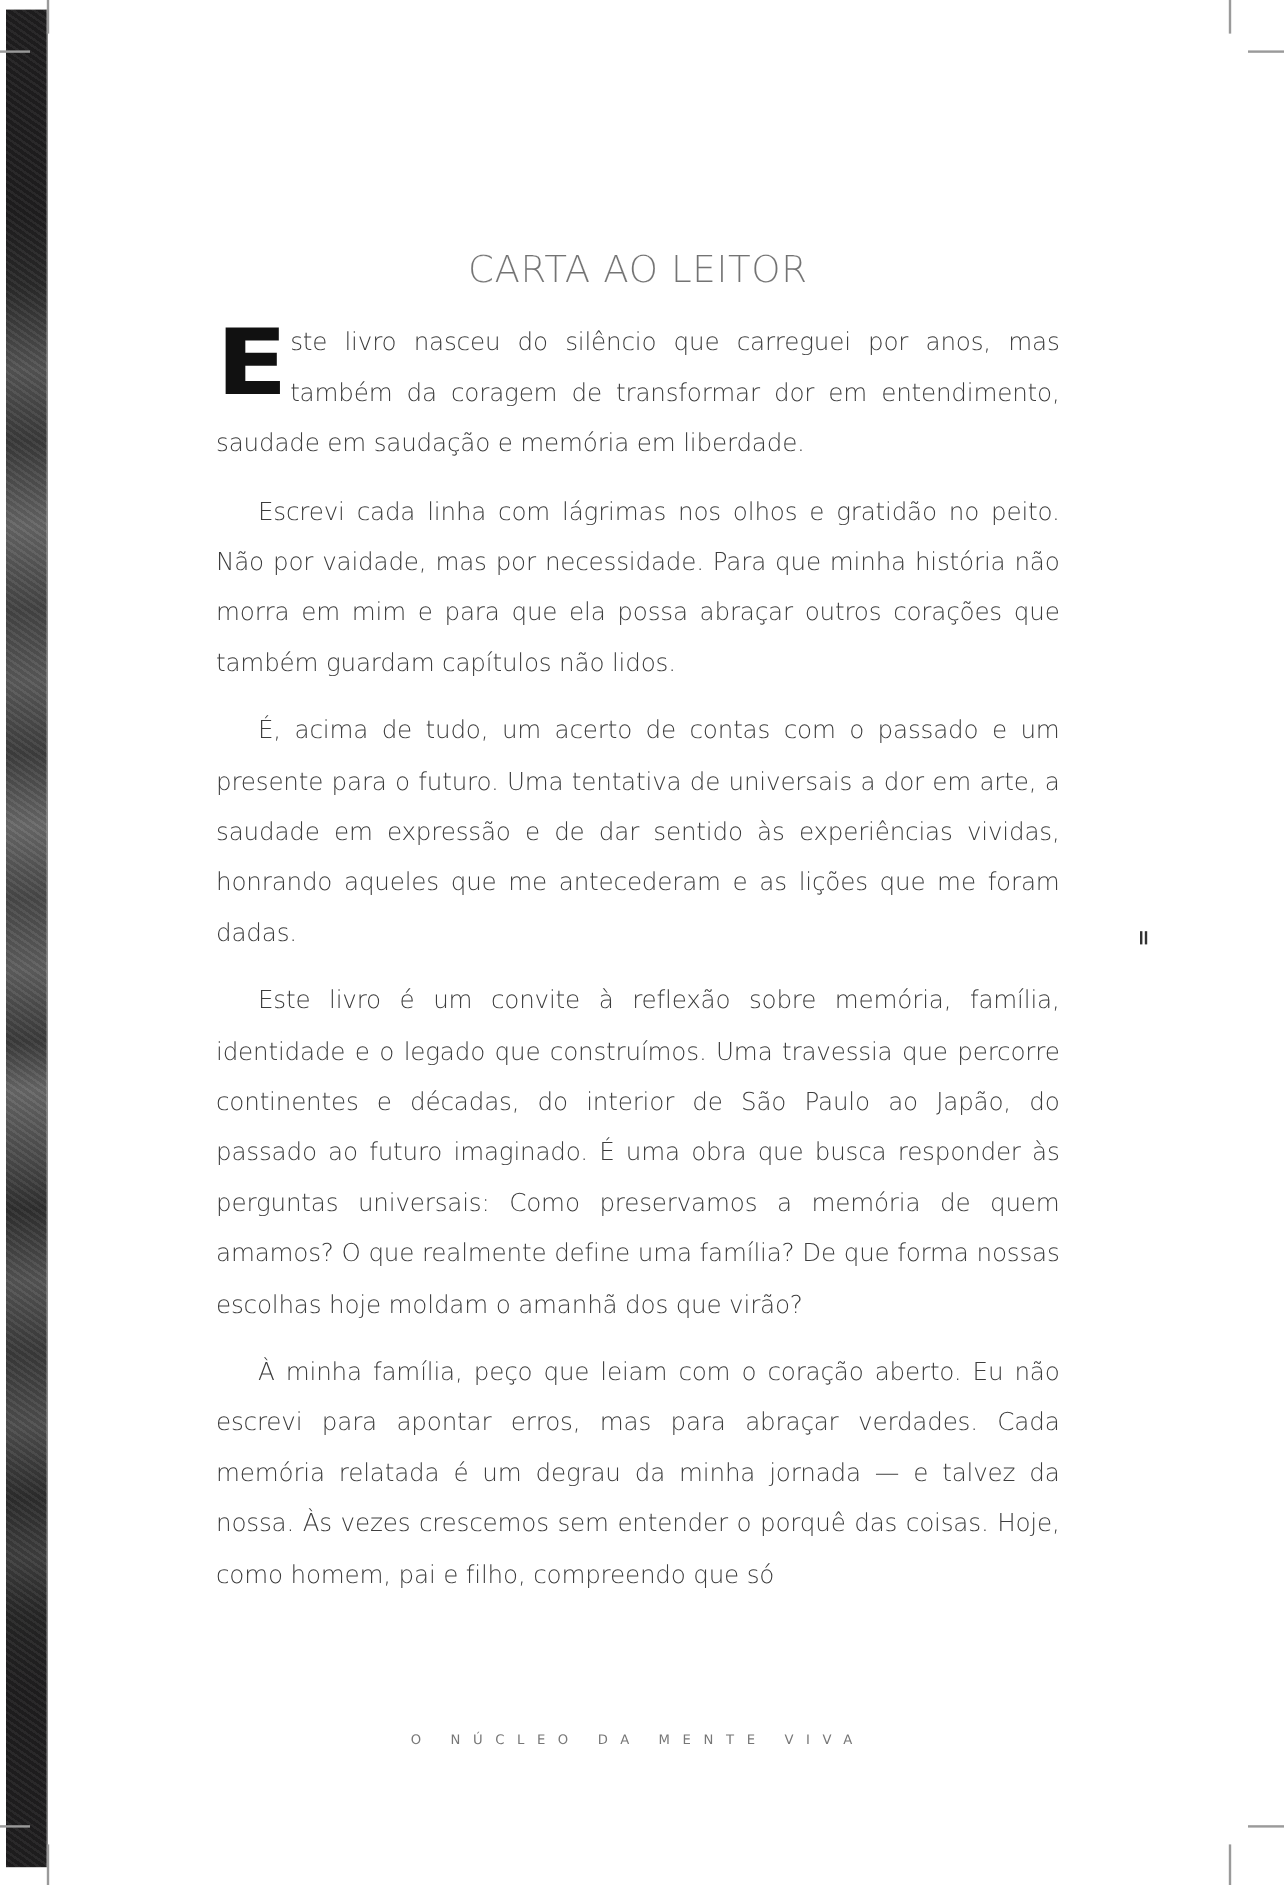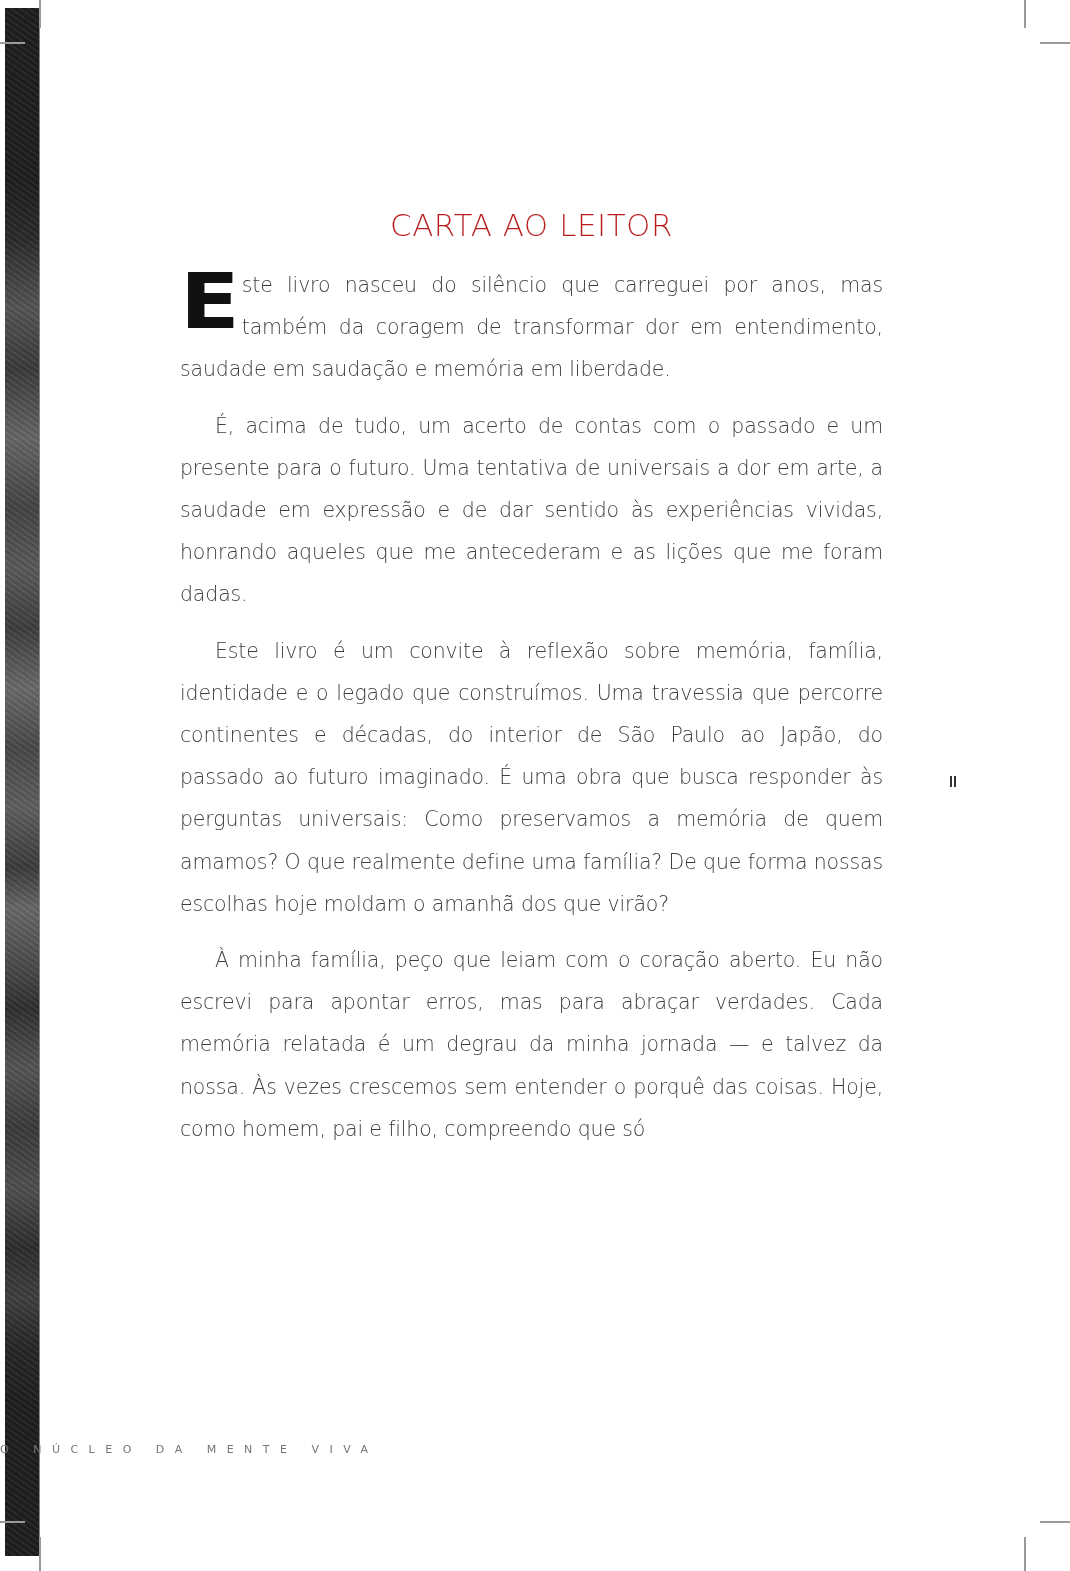--- a/index.html
+++ b/index.html
@@ -21,21 +21,21 @@
       border-right: 1px solid #888;
     }
     .spine::after {
       content: ""; position: absolute; inset: 0;
       background: repeating-linear-gradient(35deg, rgba(255,255,255,0.05) 0 2px, rgba(0,0,0,0.06) 2px 5px);
     }
     .crop { position: absolute; background: #9a9a9a; }
     .page-title {
       position: absolute; left: 0; width: 1063px; top: 186px;
       text-align: center; font-size: 31px; font-weight: 200;
-      letter-spacing: 0.5px; color: #b91c1c;
+      letter-spacing: 0.5px; color: #737373;
       font-family: "DejaVu Sans", sans-serif;
       -webkit-text-stroke: 0.1px #fff;
     }
     .body-text {
       position: absolute; left: 180px; top: 264px; width: 703px;
       font-size: 20.5px; line-height: 42.2px; color: #3d3d3d;
       text-align: justify; hyphens: manual;
       font-family: "DejaVu Sans", sans-serif; font-weight: 300;
       letter-spacing: -0.15px;
     }
@@ -47,21 +47,21 @@
       transform: scaleX(1.15); transform-origin: left;
       padding-right: 6px;
     }
     .margin-mark {
       position: absolute; left: 950px; top: 776px; width: 6px; height: 11px;
       display: flex; gap: 2px;
     }
     .margin-mark span { width: 2px; height: 11px; background: #333; }
     .footer {
       position: absolute; left: 0; width: 1063px; top: 1443px;
-      text-align: left; font-size: 11px; letter-spacing: 10.5px;
+      text-align: center; font-size: 11px; letter-spacing: 10.5px;
       color: #777; font-family: "DejaVu Sans", sans-serif;
     }
   </style>
 </head>
 <body>
 
 <div class="spine"></div>
 
 <div class="crop" style="left:39px;top:0;width:2px;height:28px;"></div>
 <div class="crop" style="left:0;top:42px;width:25px;height:2px;"></div>
@@ -69,20 +69,21 @@
 <div class="crop" style="left:1040px;top:42px;width:30px;height:2px;"></div>
 <div class="crop" style="left:0;top:1521px;width:25px;height:2px;"></div>
 <div class="crop" style="left:39px;top:1537px;width:2px;height:34px;"></div>
 <div class="crop" style="left:1040px;top:1521px;width:30px;height:2px;"></div>
 <div class="crop" style="left:1024px;top:1537px;width:2px;height:34px;"></div>
 
 <h1 class="page-title">CARTA AO LEITOR</h1>
 
 <div class="body-text">
   <p class="first"><span class="dropcap">E</span><span>ste livro nasceu do silêncio que carreguei por anos, mas também da coragem de transformar dor em entendi­mento, saudade em saudação e memória em liberdade.</span></p>
+  <p>Escrevi cada linha com lágrimas nos olhos e gratidão no peito. Não por vaidade, mas por necessidade. Para que minha história não morra em mim e para que ela possa abraçar outros corações que também guardam capítulos não lidos.</p>
   <p>É, acima de tudo, um acerto de contas com o passado e um presente para o futuro. Uma tentativa de universais a dor em arte, a saudade em expressão e de dar sentido às experiências vividas, honrando aqueles que me antecederam e as lições que me foram dadas.</p>
   <p>Este livro é um convite à reflexão sobre memória, família, identidade e o legado que construímos. Uma travessia que per­corre continentes e décadas, do interior de São Paulo ao Japão, do passado ao futuro imaginado. É uma obra que busca res­ponder às perguntas universais: Como preservamos a memória de quem amamos? O que realmente define uma família? De que forma nossas escolhas hoje moldam o amanhã dos que virão?</p>
   <p>À minha família, peço que leiam com o coração aberto. Eu não escrevi para apontar erros, mas para abraçar verdades. Cada memória relatada é um degrau da minha jornada — e talvez da nossa. Às vezes crescemos sem entender o porquê das coisas. Hoje, como homem, pai e filho, compreendo que só</p>
 </div>
 
 <div class="margin-mark">
     <span></span>
     <span></span>
   </div>
 

